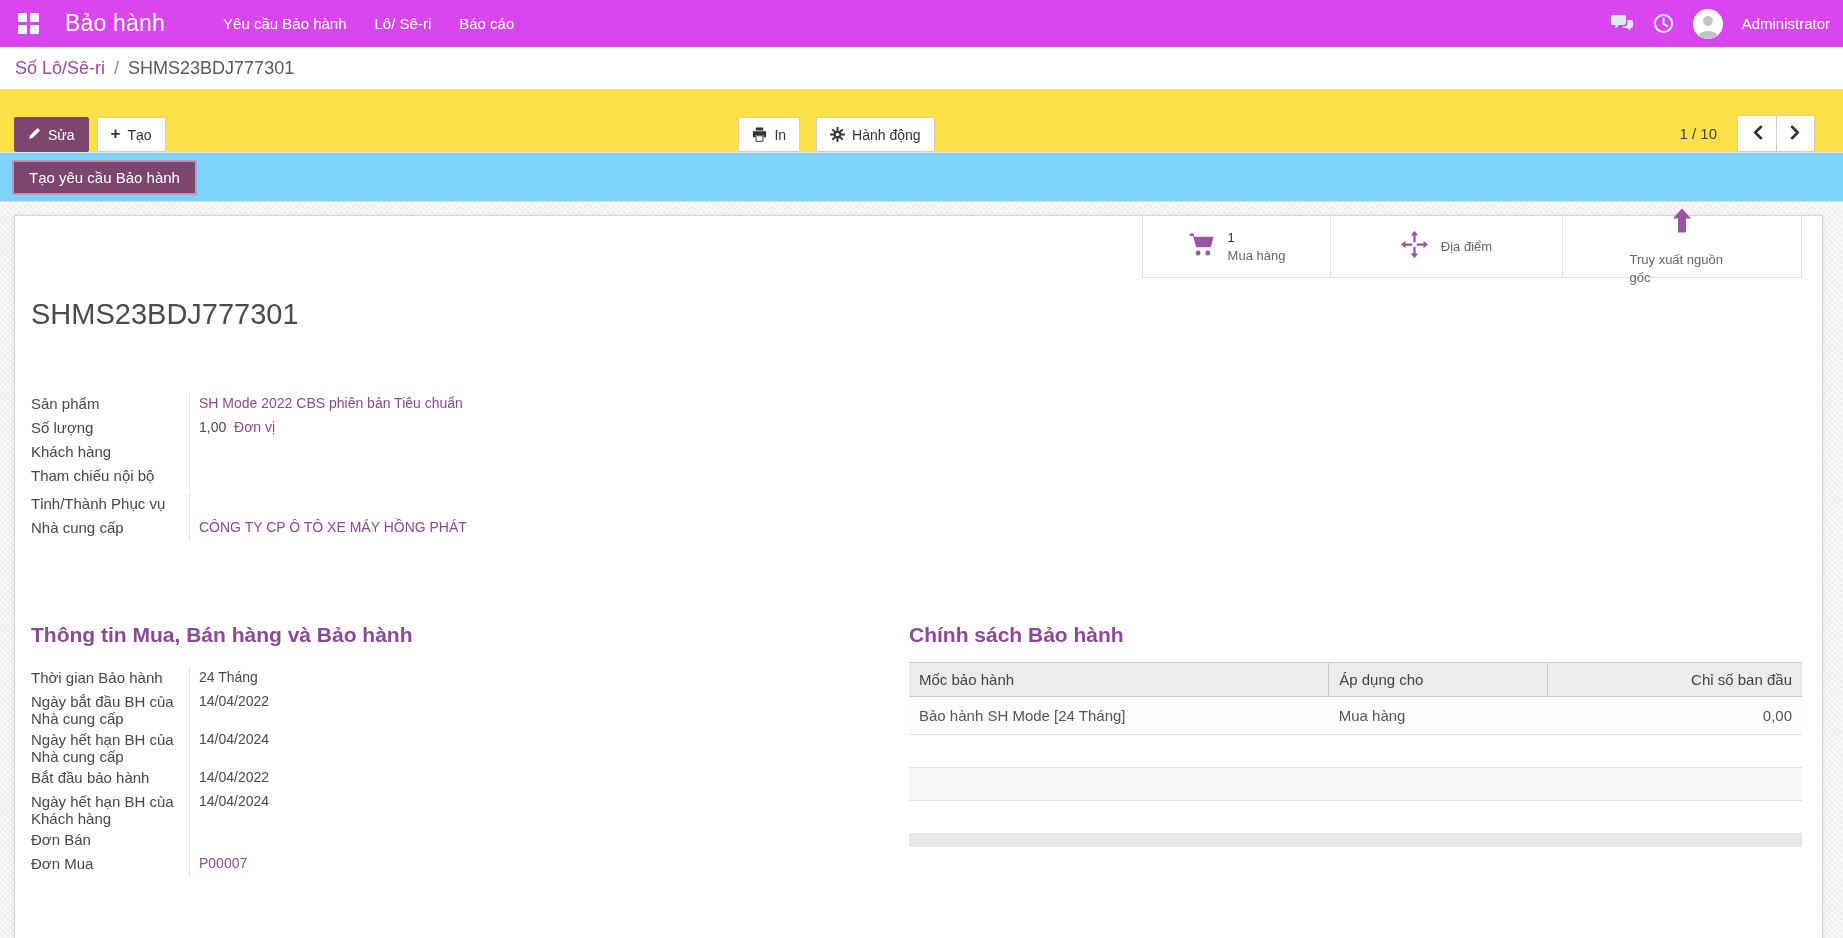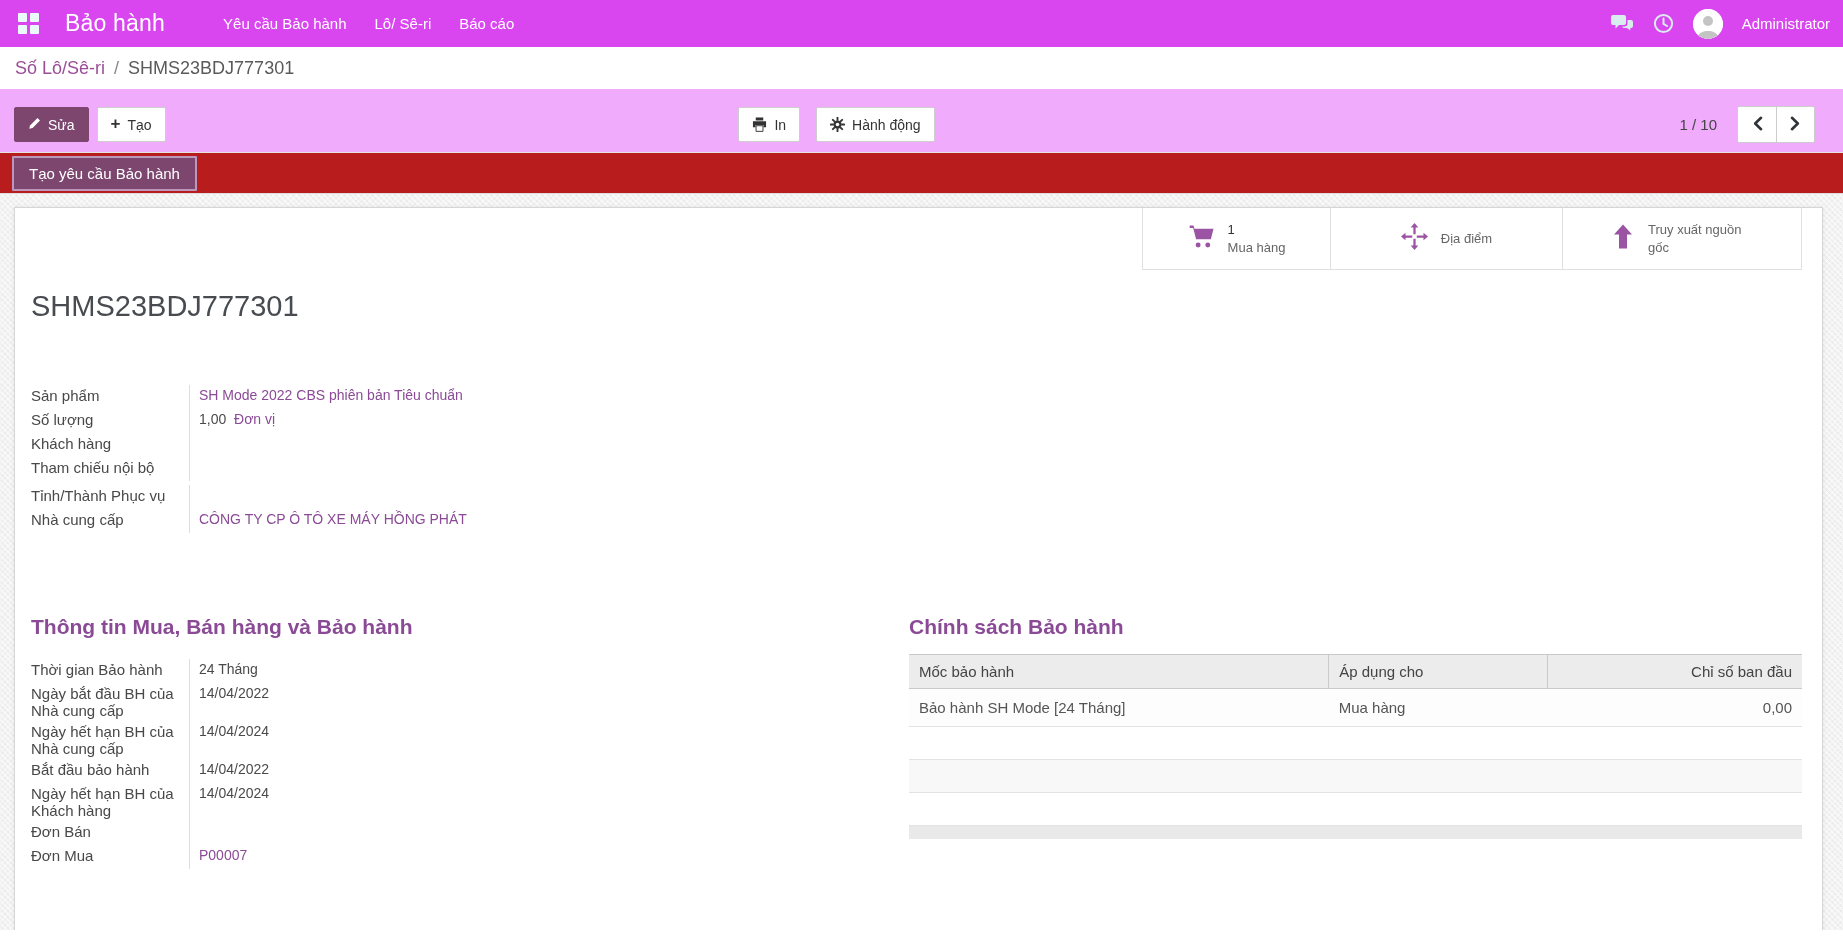--- a/index.html
+++ b/index.html
@@ -21,56 +21,56 @@
   .avatar { width:30px; height:30px; border-radius:50%; overflow:hidden; background:#fff; }
   .username { font-size:15px; }
 
   
   .breadcrumb-bar { height:42px; display:flex; align-items:center; padding:0 15px; font-size:18px; background:#fff; }
   .bc-link { color:#9b4d96; cursor:pointer; }
   .bc-sep { color:#888; margin:0 9px; }
   .bc-current { color:#5a5a5a; }
 
   
-  .control-bar { height:63px; display:flex; align-items:center; padding:8px 14px 0 14px; background:#f0abfc; }
+  .control-bar { height:63px; display:flex; align-items:flex-end; padding:8px 14px 0 14px; background:#fde047; }
   .btn { height:35px; padding:0 13px; font-size:14px; border:1px solid #cdcdcd; background:#fff; color:#333;
          display:inline-flex; align-items:center; gap:7px; border-radius:2px; cursor:pointer; white-space:nowrap;
          font-family:"Liberation Sans",sans-serif; }
   .btn-primary { background:#7c466f; border-color:#7c466f; color:#fff; }
   .ctrl-left { display:flex; gap:8px; }
   .ctrl-center { flex:1; display:flex; justify-content:center; gap:16px; transform:translateX(-86px); }
   .ctrl-right { display:flex; align-items:center; gap:20px; margin-right:14px; }
   .pager-text { font-size:15px; color:#444; }
   .pager-group { display:flex; border:1px solid #ccc; border-radius:2px; overflow:hidden; }
   .pager-btn { width:38px; height:35px; background:#fff; border:none; display:flex; align-items:center; justify-content:center; cursor:pointer; }
   .pager-btn + .pager-btn { border-left:1px solid #ccc; }
   .plus-glyph { font-size:17px; font-weight:700; line-height:1; margin-top:-2px; }
   .gear-wrap, .print-wrap { display:inline-flex; }
 
   
-  .statusbar { height:42px; background:#b91c1c; border-top:1px solid #e3e3e3; border-bottom:1px solid #dcdcdc;
+  .statusbar { height:50px; background:#7dd3fc; border-top:1px solid #e3e3e3; border-bottom:1px solid #dcdcdc;
                display:flex; align-items:center; padding:0 12px; }
   .status-btn { background:#7c466f; color:#fff; font-size:15px; padding:7px 15px; border:2px solid #bb96bd;
                 cursor:pointer; border-radius:1px; font-family:"Liberation Sans",sans-serif; }
 
   
   .content { height:736px; position:relative; overflow:hidden;
     background-color:#ececec;
     background-image:
       repeating-linear-gradient(45deg, rgba(255,255,255,.5) 0 2px, rgba(0,0,0,0) 2px 4px),
       repeating-linear-gradient(-45deg, rgba(255,255,255,.35) 0 2px, rgba(0,0,0,0) 2px 4px);
   }
   .sheet { position:absolute; left:14px; top:13px; width:1809px; height:760px;
            background:#fff; border:1px solid #d6d6d6; box-shadow:0 0 4px rgba(0,0,0,.07); padding:0 20px 0 16px; }
 
   
   .statrow { display:flex; justify-content:flex-end; height:62px; }
   .stat-btn { display:flex; align-items:center; justify-content:center; gap:13px; padding:0 14px;
               border-left:1px solid #e0e0e0; border-bottom:1px solid #e0e0e0; cursor:pointer; background:#fff; }
-  .stat-btn:last-child { border-right:1px solid #e0e0e0; }
+  .stat-btn:last-child { border-right:1px solid #e0e0e0;flex-direction:column; }
   .stat-b1 { min-width:188px; } .stat-b2 { min-width:232px; } .stat-b3 { min-width:240px; }
   .stat-text { font-size:13px; color:#666; line-height:1.35; text-align:left; }
   .stat-value { color:#333; display:block; }
   .stat-value:empty { display:none; }
   .stat-label { max-width:105px; display:block; }
   .stat-b2 .stat-label, .stat-b1 .stat-label { max-width:none; }
 
   
   .record-title { margin-top:20px; font-size:29px; font-weight:400; color:#484c50; }
 

